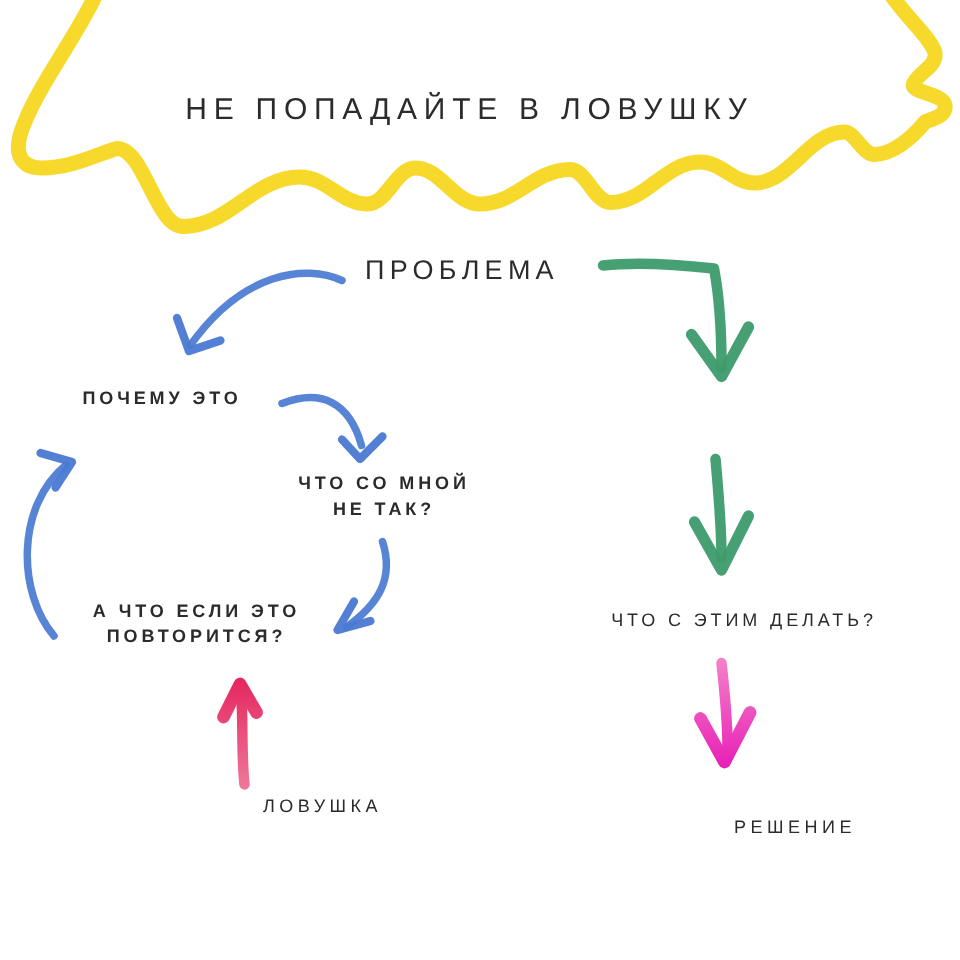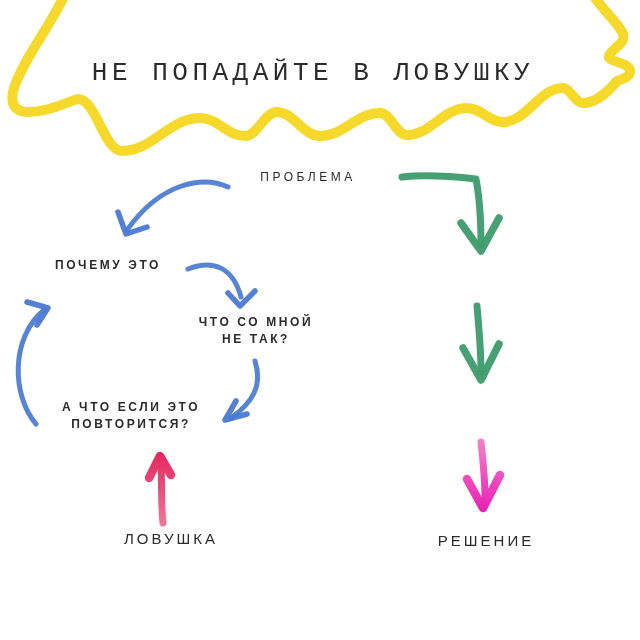--- a/index.html
+++ b/index.html
@@ -14,37 +14,37 @@
   .label{
     position:absolute;
     transform:translateX(-50%);
     white-space:nowrap;
     text-align:center;
     color:#2B2B2B;
     font-weight:400;
   }
   .label .ln{display:block;font-weight:bold;}
   .title{
-    font-size:26px;
+    font-size:20px;
     letter-spacing:4.5px;
     line-height:30px;
-    font-family:Liberation Mono, monospace;
   }
   .node-main{
-    font-size:12px;
+    font-size:18px;
     letter-spacing:3.5px;
   }
   .node{
     font-size:12px;
     letter-spacing:2.6px;
     line-height:17px;
   }
   .node-end{
-    font-size:15px;
+    font-size:12px;
     letter-spacing:3px;
+    margin-left:44px;
   }
   path{fill:none;stroke-linecap:round;stroke-linejoin:round;}
   .squiggle{stroke-width:10;}
   .blue-shaft{stroke-width:5;stroke-opacity:.92;}
   .blue-head{stroke-width:5.5;stroke-opacity:.95;}
   .green-shaft{stroke-width:7;stroke-opacity:.95;}
   .green-head{stroke-width:7.5;stroke-opacity:.95;}
   .hot-shaft{stroke-width:7;}
   .hot-head{stroke-width:8.5;}
 </style>
@@ -136,16 +136,17 @@
   </div>
 
   <div class="label node" style="left:131px;top:399px;">
     <span class="ln">А ЧТО ЕСЛИ ЭТО</span>
     <span class="ln">ПОВТОРИТСЯ?</span>
   </div>
 
   <div class="label node-end" style="left:171px;top:530px;">ЛОВУШКА</div>
 
 
+  <div class="label node" style="left:496px;top:405px;">ЧТО С ЭТИМ ДЕЛАТЬ?</div>
 
-  <div class="label node-end" style="left:486px;top:532px;">РЕШЕНИЕ</div>
+  <div class="label node-end" style="left:486px;top:544px;">РЕШЕНИЕ</div>
 
 </div>
 
 </body></html>

